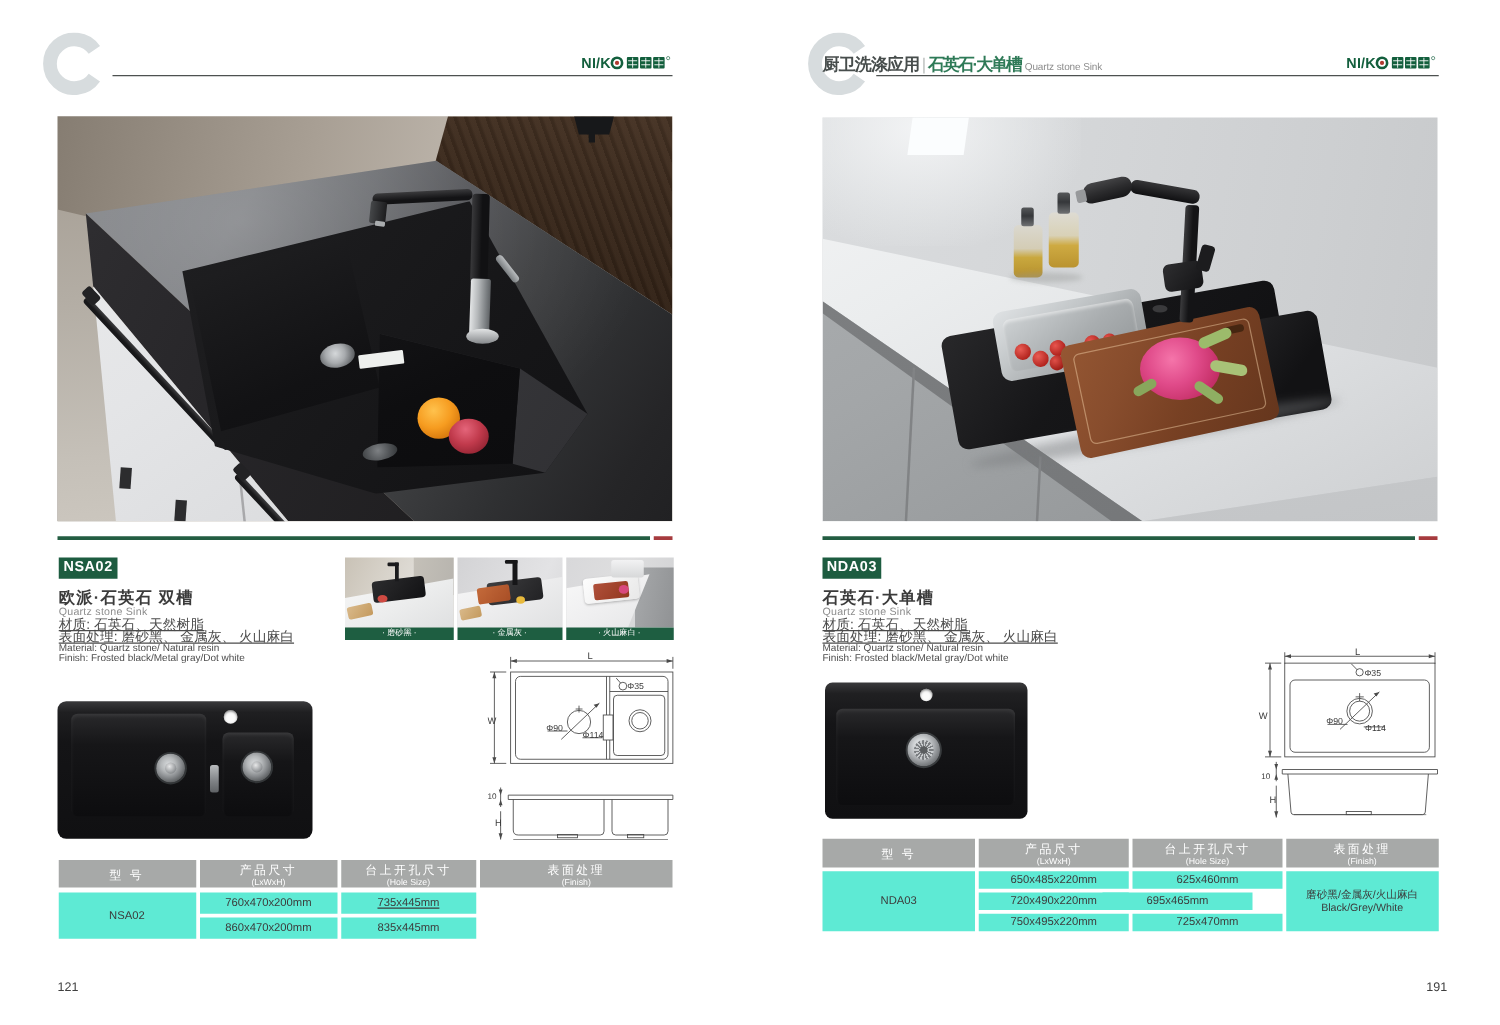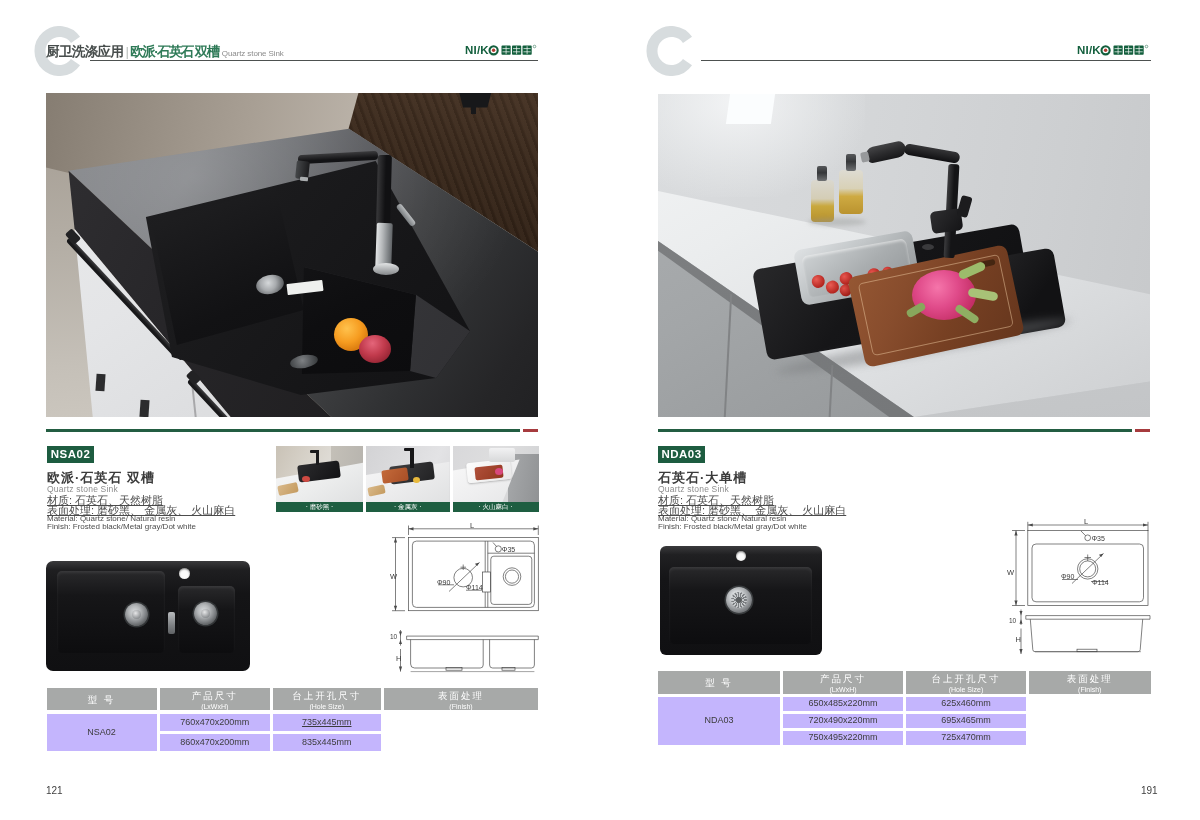--- a/index.html
+++ b/index.html
@@ -20,37 +20,37 @@
 .psub{position:absolute;font-size:8.5px;color:#8e8e8e;letter-spacing:0.2px;}
 .pmat{position:absolute;font-size:11px;color:#4c4c4c;line-height:10px;text-decoration:underline;}
 .pmat2{position:absolute;font-size:8px;color:#4c4c4c;line-height:8.6px;}
 
 .sepg{position:absolute;height:2.6px;background:#235d42;}
 .sepr{position:absolute;height:2.6px;background:#a63b3e;}
 
 .th{position:absolute;background:#a7a9a8;color:#fff;text-align:center;overflow:hidden;}
 .th .c1{font-size:9.5px;letter-spacing:2px;}
 .th .c2{font-size:7px;letter-spacing:0;}
-.td{position:absolute;background:#c4b5fd;color:#3c3c3c;font-size:9px;text-align:center;overflow:hidden;}
+.td{position:absolute;background:#5eead4;color:#3c3c3c;font-size:9px;text-align:center;overflow:hidden;}
 .pagenum{position:absolute;font-size:10px;color:#3f3f3f;}
 .cap{position:absolute;background:#1e5e41;color:#fff;font-size:6.5px;text-align:center;}
 </style>
 </head>
 <body>
 <div id="canvas">
 
 <svg class="cring" style="left:31px;top:26px;" viewBox="0 0 50 50">
   <path d="M44.5 13.9 A 19.5 19.5 0 1 0 44.5 36.1" fill="none" stroke="#d7dcde" stroke-width="11"></path>
 </svg>
-<div class="htext" style="left:46px;top:43px;">厨卫洗涤应用<span class="hbar">|</span><span class="hgreen">欧派·石英石 双槽</span> <span class="heng">Quartz stone Sink</span></div>
 <div class="hline" style="left:90px;top:60px;width:448px;"></div>
 
 <svg class="cring" style="left:643px;top:26px;" viewBox="0 0 50 50">
   <path d="M44.5 13.9 A 19.5 19.5 0 1 0 44.5 36.1" fill="none" stroke="#d7dcde" stroke-width="11"></path>
 </svg>
+<div class="htext" style="left:658px;top:43px;">厨卫洗涤应用<span class="hbar">|</span><span class="hgreen">石英石·大单槽</span> <span class="heng">Quartz stone Sink</span></div>
 <div class="hline" style="left:701px;top:60px;width:450px;"></div>
 
 <svg id="logoL" class="abs" style="left:465px;top:44px;" width="74" height="12" viewBox="0 0 74 12">
   <text x="0" y="10.2" font-size="11.5" font-weight="bold" fill="#135f3d" font-family="Liberation Sans" letter-spacing="0.2">NI/K</text>
   <circle cx="28.6" cy="6.3" r="4.1" fill="none" stroke="#135f3d" stroke-width="2.1"></circle>
   <circle cx="28.6" cy="6.3" r="1.7" fill="#b03a30"></circle>
   <g fill="#135f3d">
     <rect x="36.5" y="1.6" width="9.2" height="9.2" rx="0.8"></rect>
     <rect x="47" y="1.6" width="9.2" height="9.2" rx="0.8"></rect>
     <rect x="57.5" y="1.6" width="9.2" height="9.2" rx="0.8"></rect>
@@ -425,20 +425,23 @@
       <div class="c2">(Hole Size)</div>
     </div>
 <div class="th" style="left:1029px;top:671px;width:121.5px;height:22.5px;">
       <div class="c1" style="margin-top:2px;">表面处理</div>
       <div class="c2">(Finish)</div>
     </div>
 <div class="td" style="left:658px;top:697px;width:122px;height:47.5px;line-height:47.5px;">NDA03</div>
 <div class="td" style="left:783px;top:697px;width:120px;height:13.5px;line-height:13.5px;">650x485x220mm</div>
 <div class="td" style="left:906px;top:697px;width:120px;height:13.5px;line-height:13.5px;">625x460mm</div>
 <div class="td" style="left:783px;top:714px;width:120px;height:13.5px;line-height:13.5px;">720x490x220mm</div>
-<div class="td" style="left:906px;top:714px;width:120px;height:13.5px;line-height:13.5px;">695x465mm</div>
+<div class="td" style="left:882px;top:714px;width:120px;height:13.5px;line-height:13.5px;">695x465mm</div>
 <div class="td" style="left:783px;top:731px;width:120px;height:13.5px;line-height:13.5px;">750x495x220mm</div>
 <div class="td" style="left:906px;top:731px;width:120px;height:13.5px;line-height:13.5px;">725x470mm</div>
+<div class="td" style="left:1029px;top:697px;width:121.5px;height:47.5px;font-size:8.5px;">
+      <div style="margin-top:13px;line-height:11px;">磨砂黑/金属灰/火山麻白<br>Black/Grey/White</div>
+    </div>
 
 <div class="pagenum" style="left:46px;top:785px;">121</div>
 <div class="pagenum" style="left:1141px;top:785px;">191</div>
 
 </div>
 
 </body></html>

